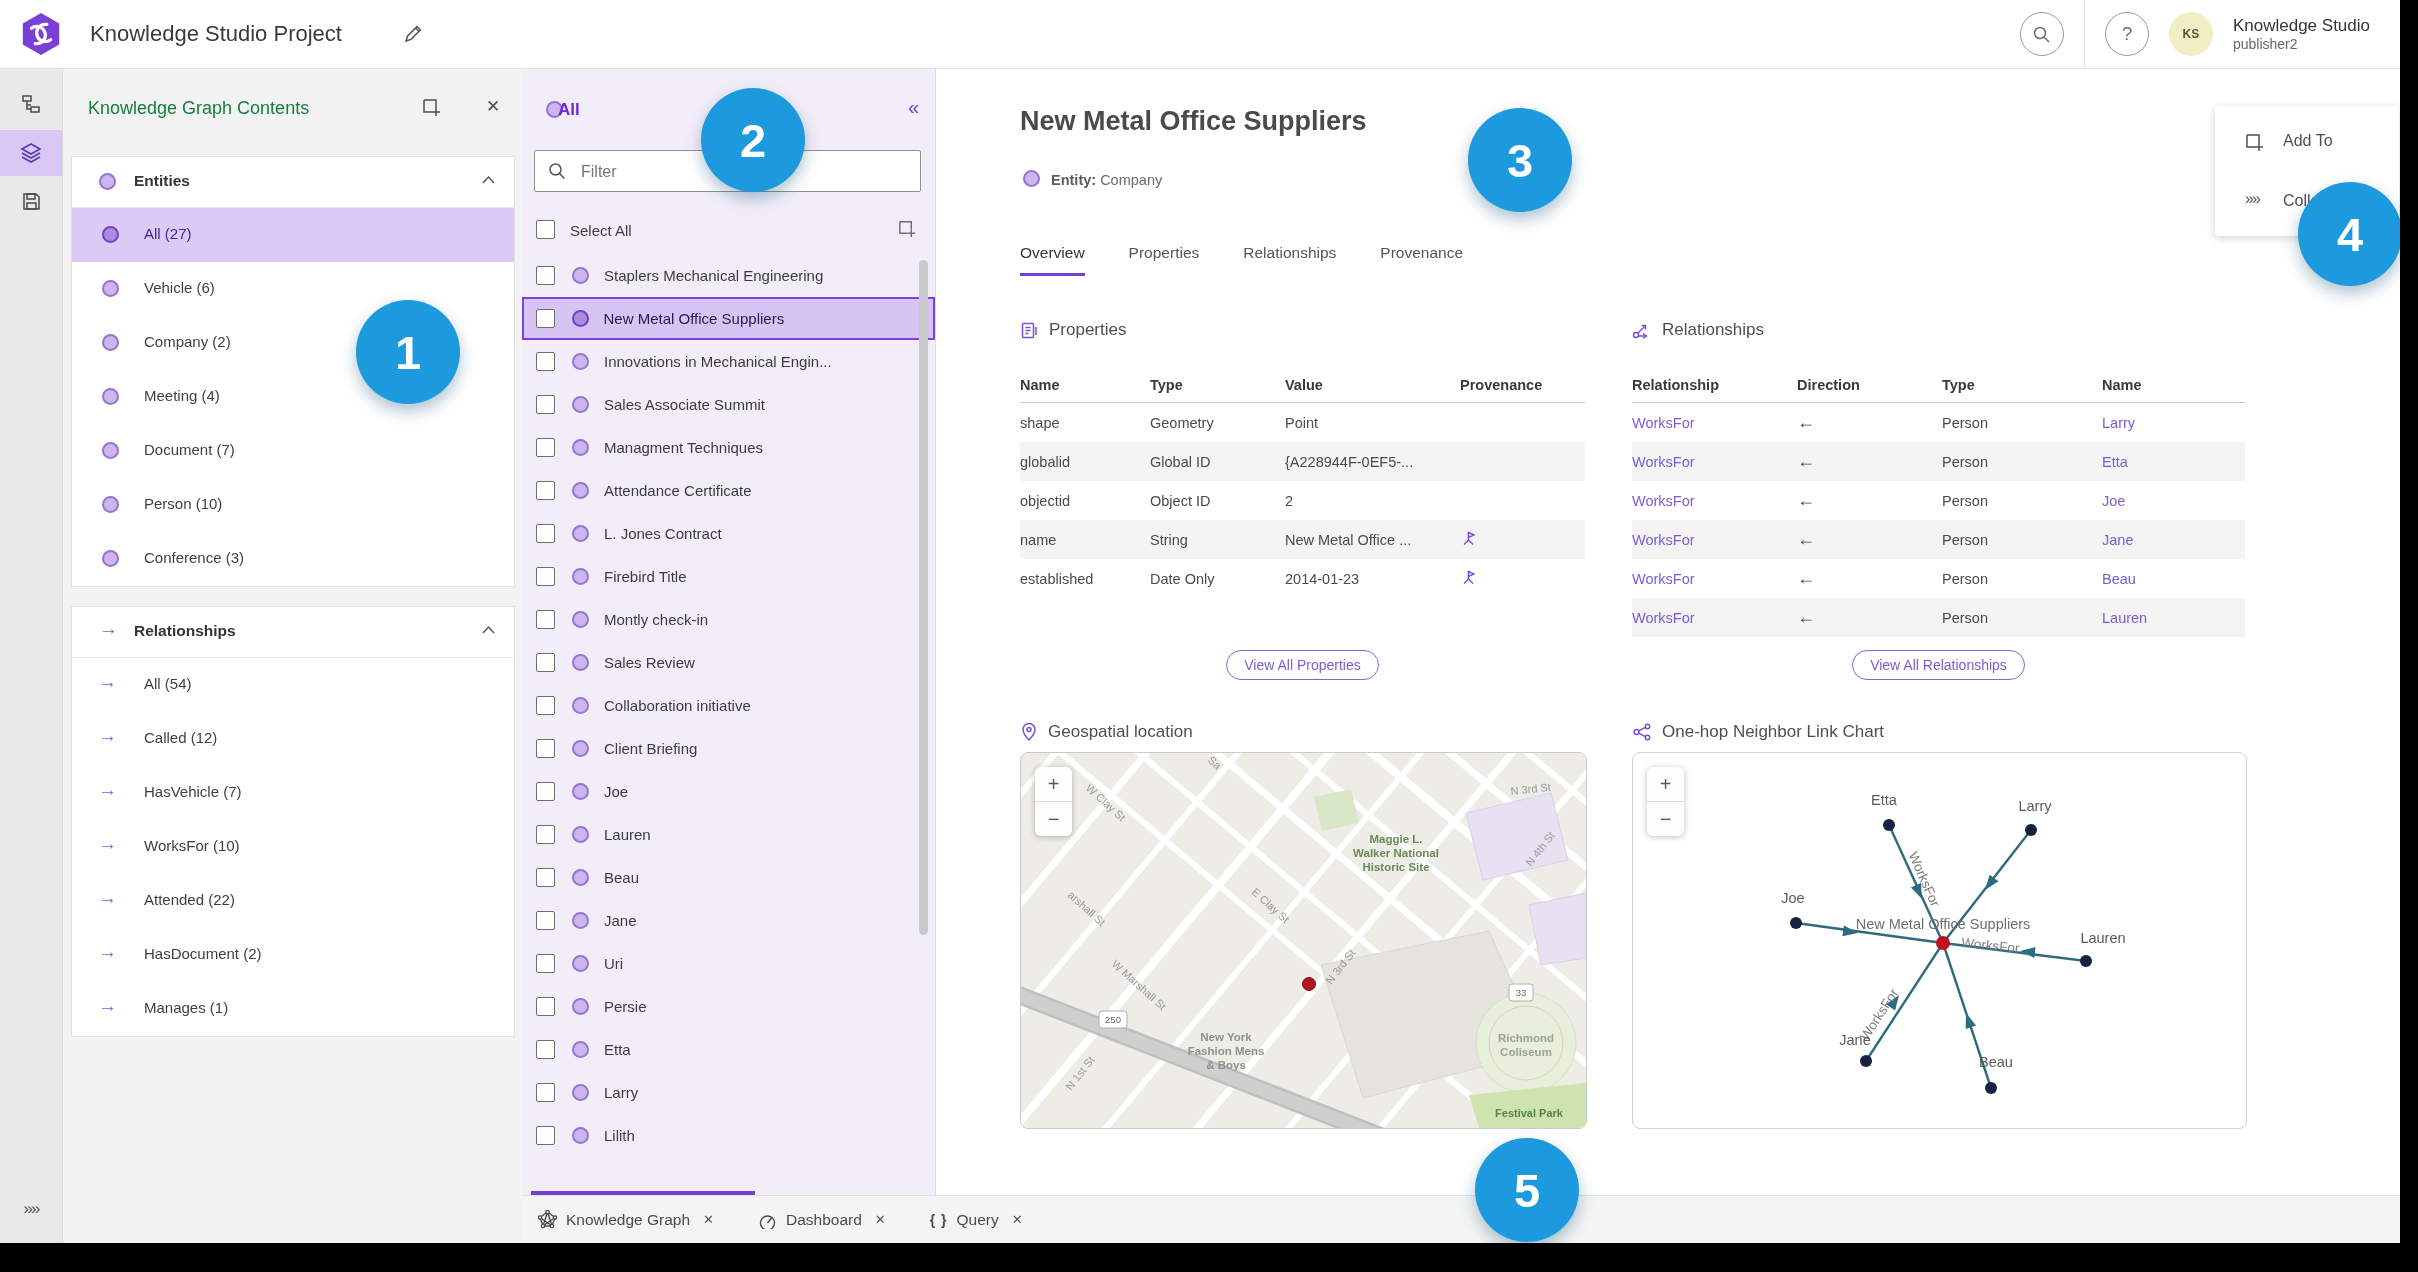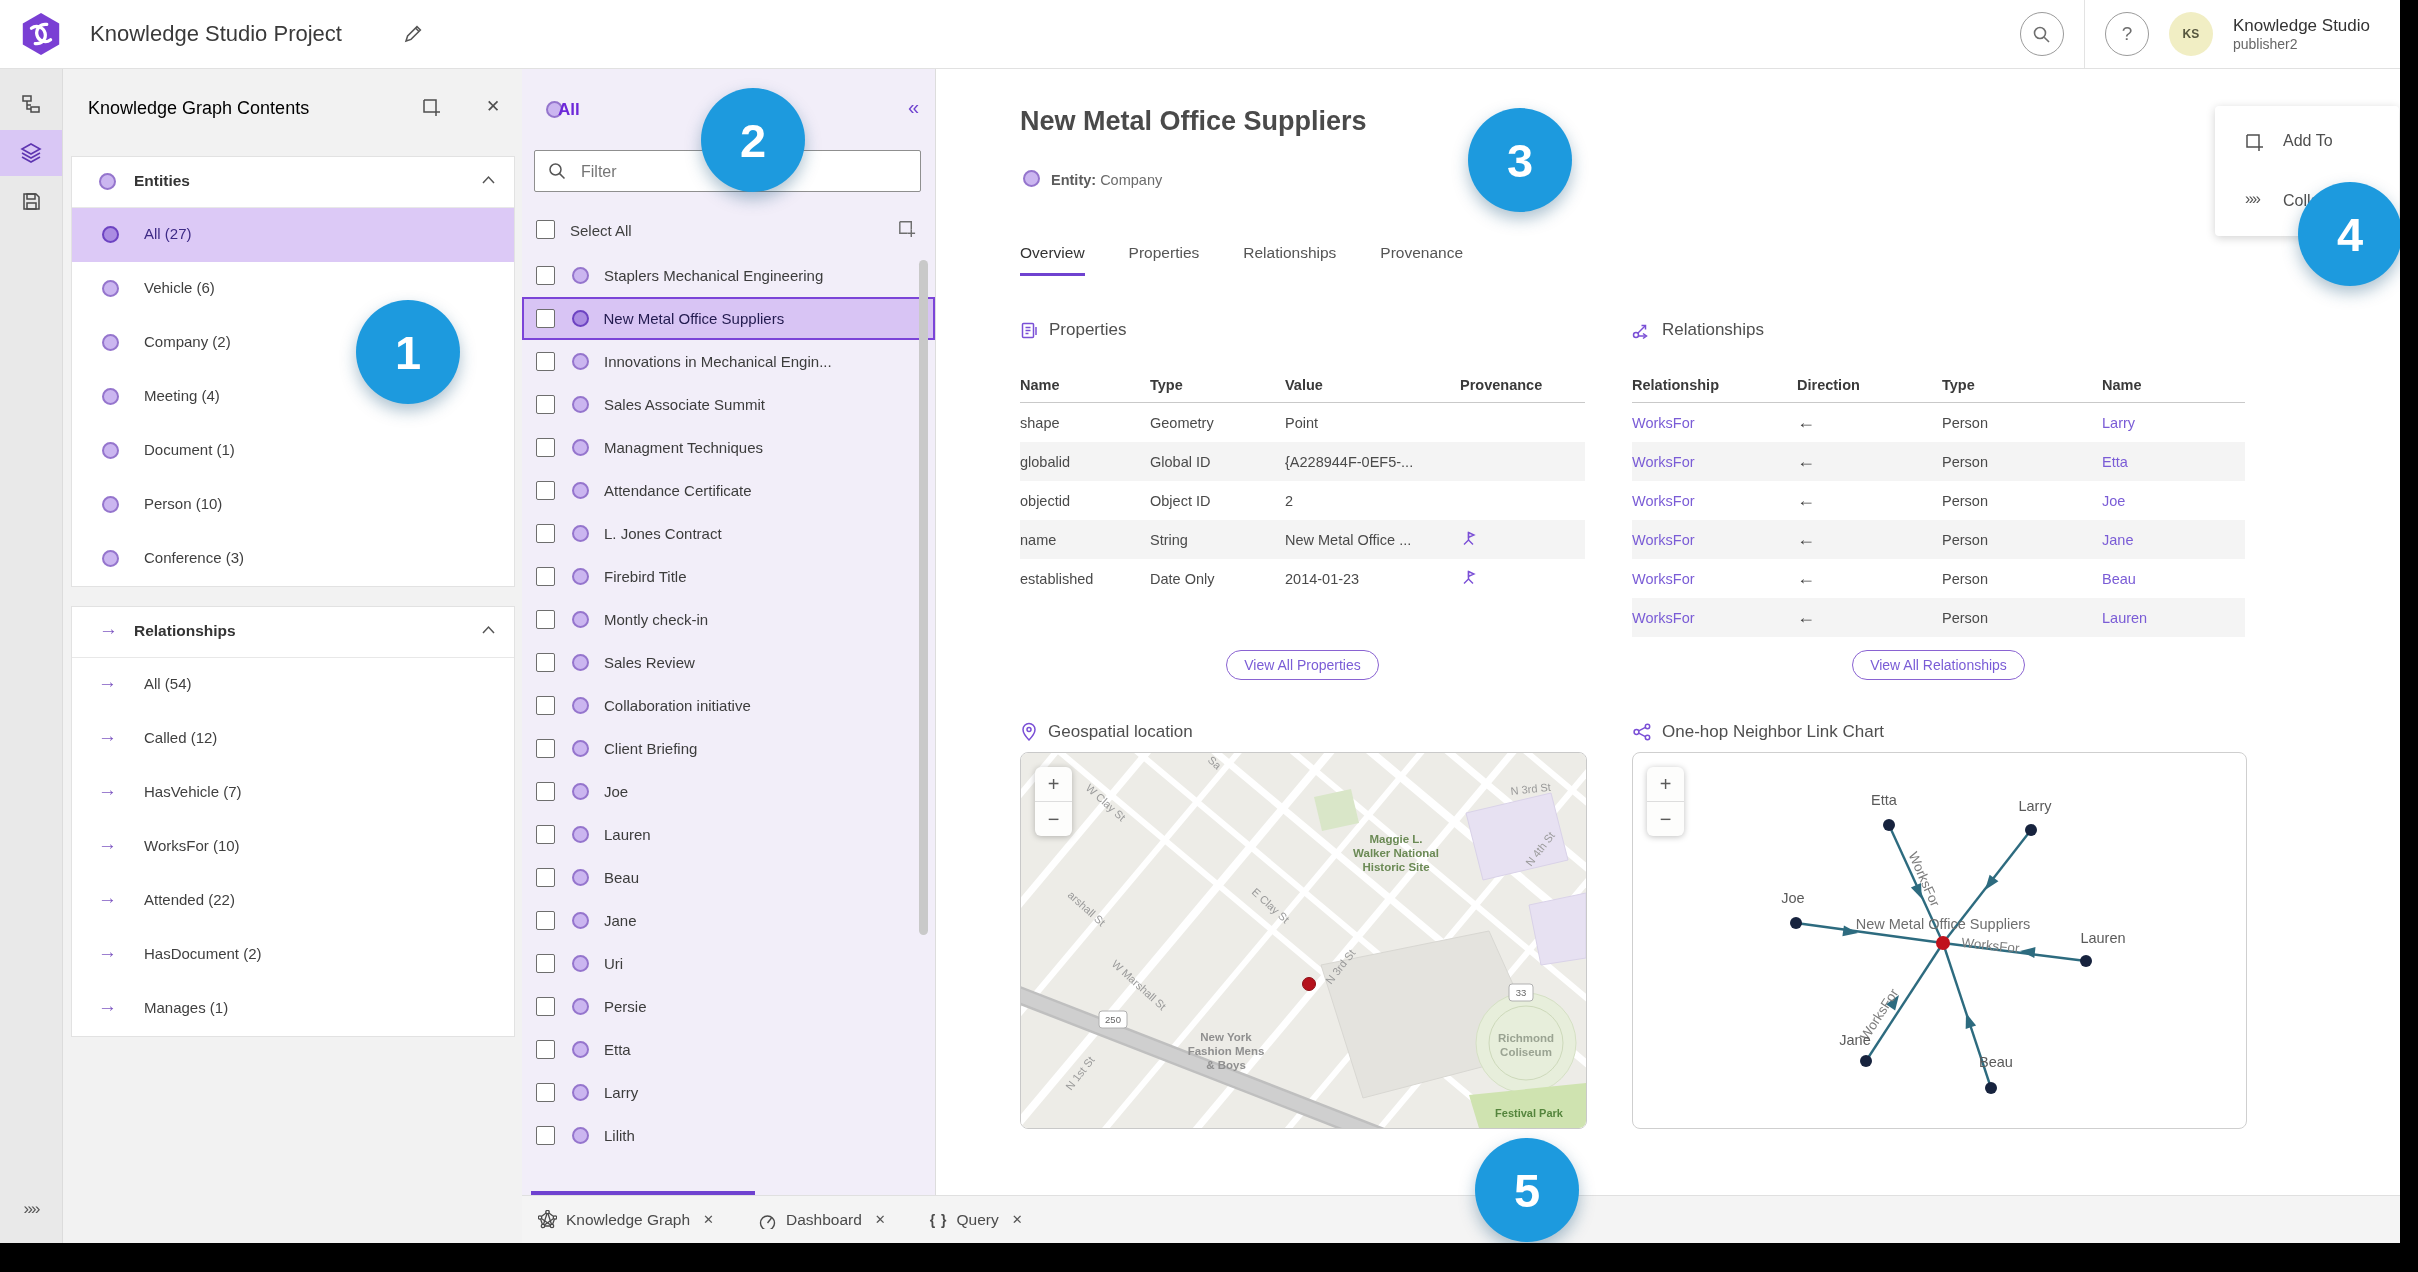--- a/index.html
+++ b/index.html
@@ -27,21 +27,21 @@
         border-right:1px solid #dcdcdc;z-index:4;}
   .rail-ic{position:absolute;left:0;width:62px;height:46px;display:flex;align-items:center;
            justify-content:center;cursor:pointer;color:#4a4a4a;}
   .rail-ic.active{background:#d9c7f5;color:#5e35b1;}
   .rail-expand{position:absolute;left:0;bottom:24px;width:62px;text-align:center;
                font-size:17px;color:#555;letter-spacing:-2px;cursor:pointer;}
   
   .contents{position:absolute;left:62px;top:68px;width:460px;height:1175px;background:#f2f2f2;
             border-right:1px solid #ddd;z-index:3;}
   .panel-head{position:relative;height:80px;}
-  .panel-title{position:absolute;left:26px;top:30px;font-size:18px;color:#000000;}
+  .panel-title{position:absolute;left:26px;top:30px;font-size:18px;color:#15803d;}
   .ph-add{position:absolute;left:358px;top:28px;cursor:pointer;}
   .ph-close{position:absolute;left:424px;top:28px;font-size:17px;color:#4f4f4f;cursor:pointer;}
   .card{position:absolute;left:9px;width:442px;background:#fff;border:1px solid #e2e2e2;}
   .card.entities{top:88px;}
   .card.rels{top:538px;}
   .sect-row{position:relative;height:50px;border-bottom:1px solid #e8e8e8;cursor:pointer;}
   .sect-label{position:absolute;left:62px;top:15px;font-size:15.5px;font-weight:bold;color:#343434;}
   .sect-chev{position:absolute;right:18px;top:18px;}
   .side-item{position:relative;height:54px;cursor:pointer;}
   .side-item.selected{background:#dcc9f6;}
@@ -238,21 +238,21 @@
             <span class="side-label">Company (2)</span>
           </div>
 
           <div class="side-item">
             <span class="ecirc"></span>
             <span class="side-label">Meeting (4)</span>
           </div>
 
           <div class="side-item">
             <span class="ecirc"></span>
-            <span class="side-label">Document (1)</span>
+            <span class="side-label">Document (7)</span>
           </div>
 
           <div class="side-item">
             <span class="ecirc"></span>
             <span class="side-label">Person (10)</span>
           </div>
 
           <div class="side-item">
             <span class="ecirc"></span>
             <span class="side-label">Conference (3)</span>

